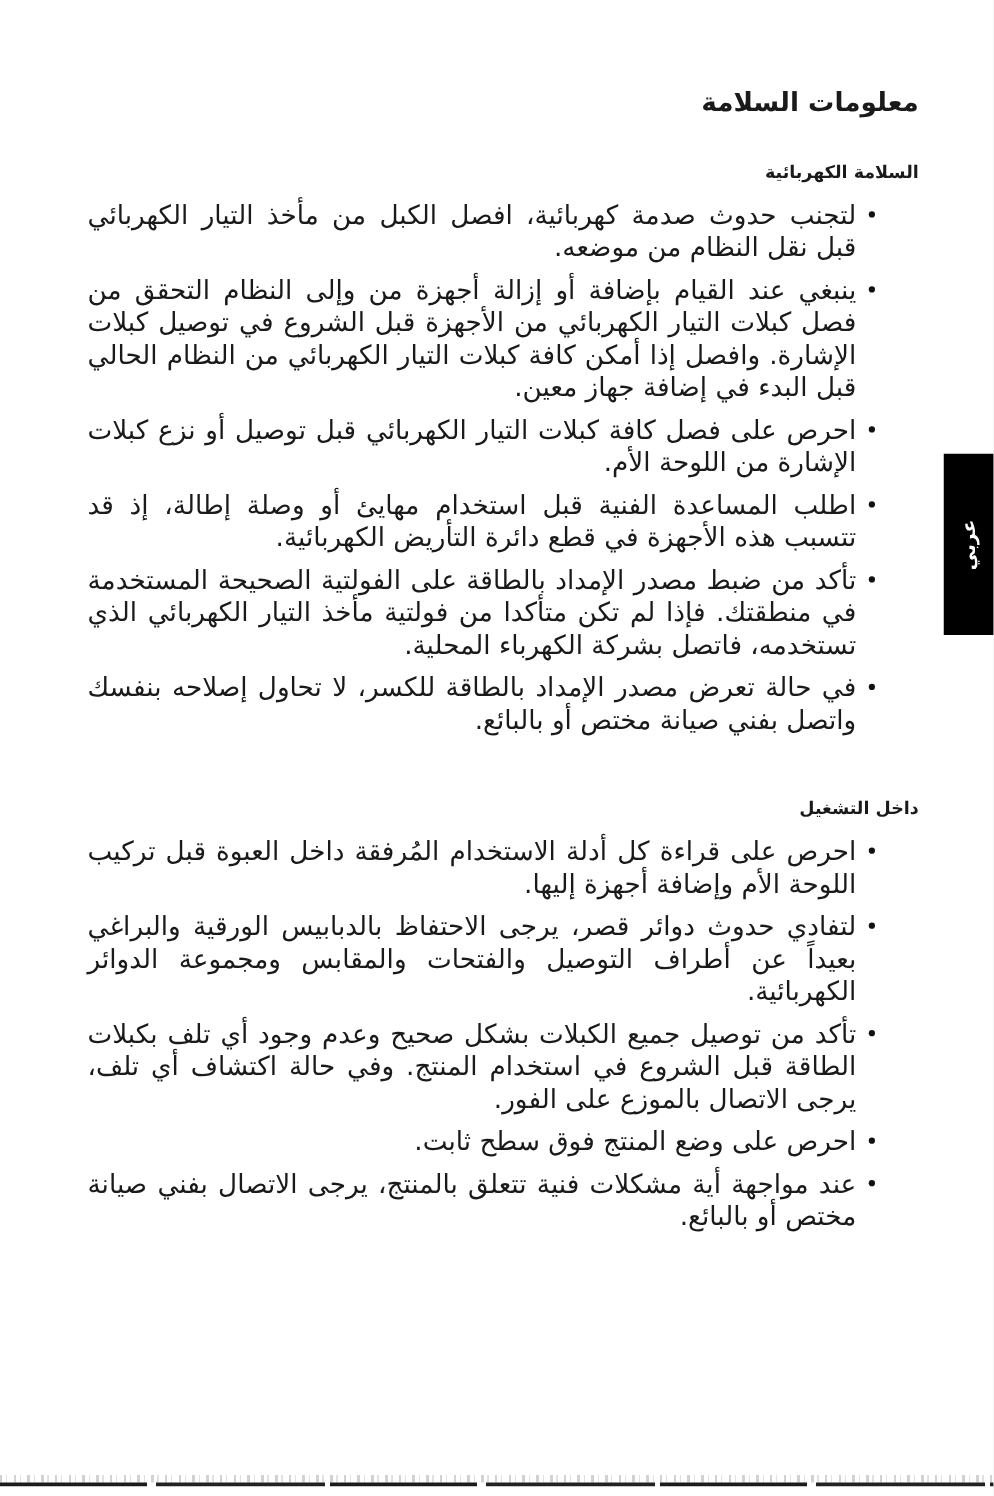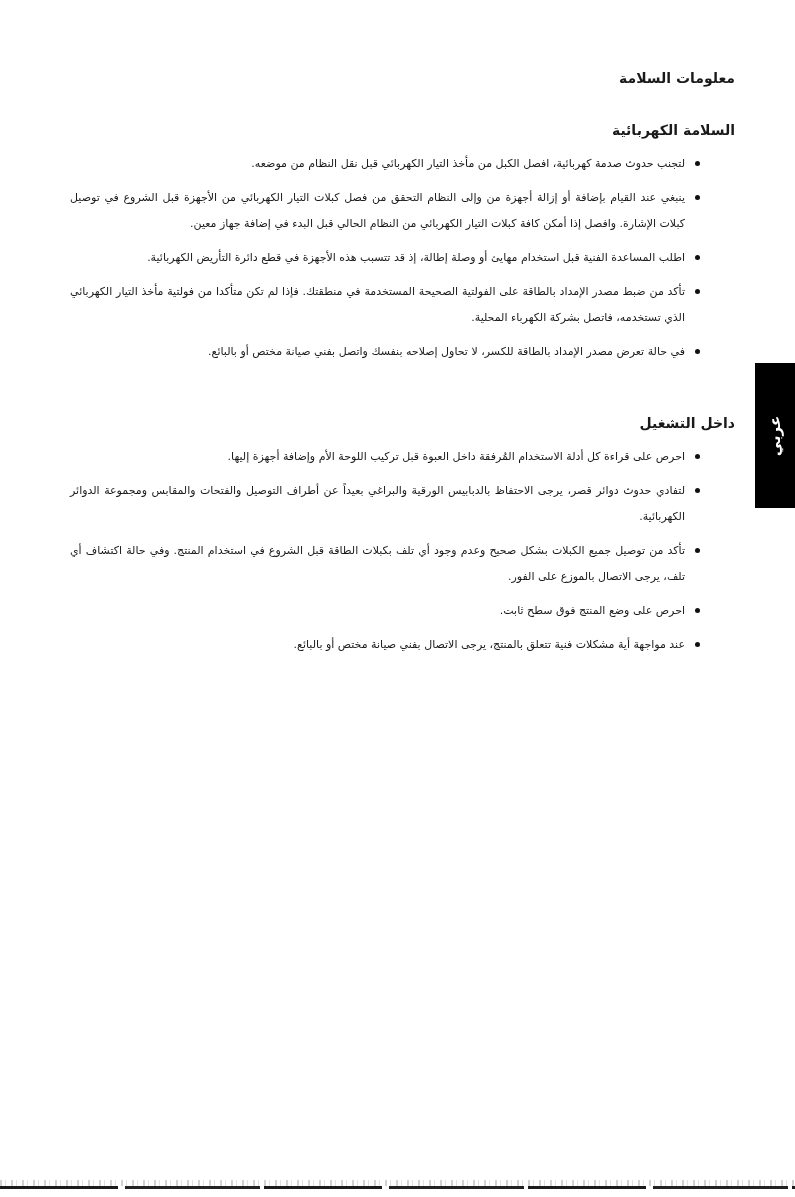--- a/index.html
+++ b/index.html
@@ -13,39 +13,39 @@
     overflow:hidden;
   }
   .content {
     position:absolute;
     top:0; left:70px; right:60px;
     direction:rtl;
     text-align:right;
   }
   .doc-title {
     margin:70px 0 0 0;
-    font-size:14px;
+    font-size:21px;
     font-weight:bold;
     letter-spacing:0;
   }
   .section-heading {
     font-size:14px;
     font-weight:bold;
     margin:0;
   }
   .heading-electrical { margin-top:36px; }
   .heading-operation  { margin-top:50px; }
   ul.bullets {
     list-style:none;
     margin:13px 0 0 0;
     padding:0 50px 0 0;
   }
   ul.bullets li {
     position:relative;
-    font-size:11px;
+    font-size:21px;
     line-height:26px;
     text-align:justify;
     margin:0 0 8px 0;
   }
   ul.bullets li .dot {
     position:absolute;
     right:-15px;
     top:10px;
     width:5px; height:5px;
     border-radius:50%;
@@ -106,20 +106,24 @@
       <li>
         <span class="dot"></span>
         <span>لتجنب حدوث صدمة كهربائية، افصل الكبل من مأخذ التيار الكهربائي قبل نقل النظام من موضعه.</span>
       </li>
       <li>
         <span class="dot"></span>
         <span>ينبغي عند القيام بإضافة أو إزالة أجهزة من وإلى النظام التحقق من فصل كبلات التيار الكهربائي من الأجهزة قبل الشروع في توصيل كبلات الإشارة. وافصل إذا أمكن كافة كبلات التيار الكهربائي من النظام الحالي قبل البدء في إضافة جهاز معين.</span>
       </li>
       <li>
         <span class="dot"></span>
+        <span>احرص على فصل كافة كبلات التيار الكهربائي قبل توصيل أو نزع كبلات الإشارة من اللوحة الأم.</span>
+      </li>
+      <li>
+        <span class="dot"></span>
         <span>اطلب المساعدة الفنية قبل استخدام مهايئ أو وصلة إطالة، إذ قد تتسبب هذه الأجهزة في قطع دائرة التأريض الكهربائية.</span>
       </li>
       <li>
         <span class="dot"></span>
         <span>تأكد من ضبط مصدر الإمداد بالطاقة على الفولتية الصحيحة المستخدمة في منطقتك. فإذا لم تكن متأكدا من فولتية مأخذ التيار الكهربائي الذي تستخدمه، فاتصل بشركة الكهرباء المحلية.</span>
       </li>
       <li>
         <span class="dot"></span>
         <span>في حالة تعرض مصدر الإمداد بالطاقة للكسر، لا تحاول إصلاحه بنفسك واتصل بفني صيانة مختص أو بالبائع.</span>
       </li>

